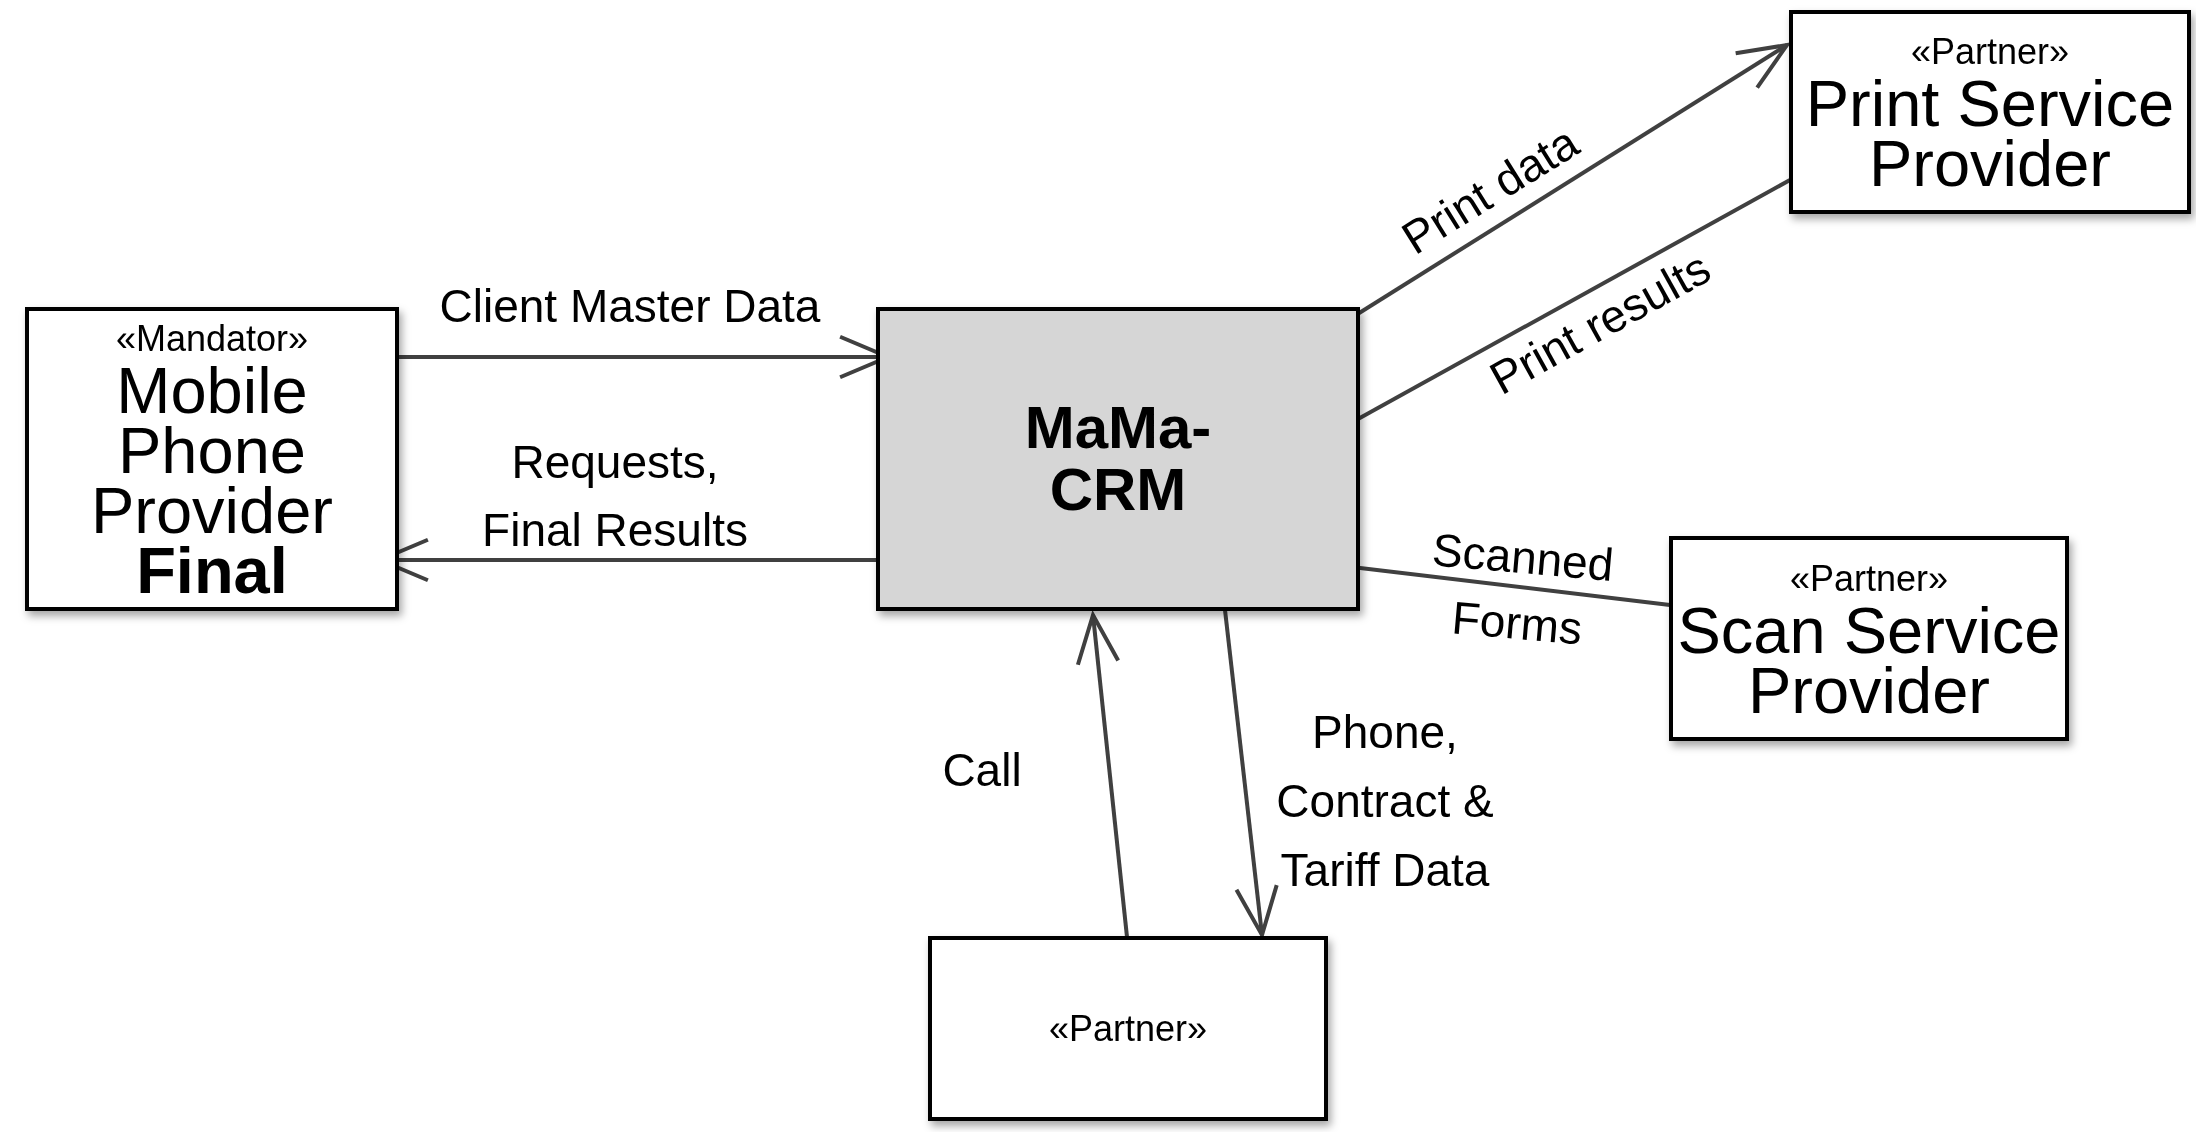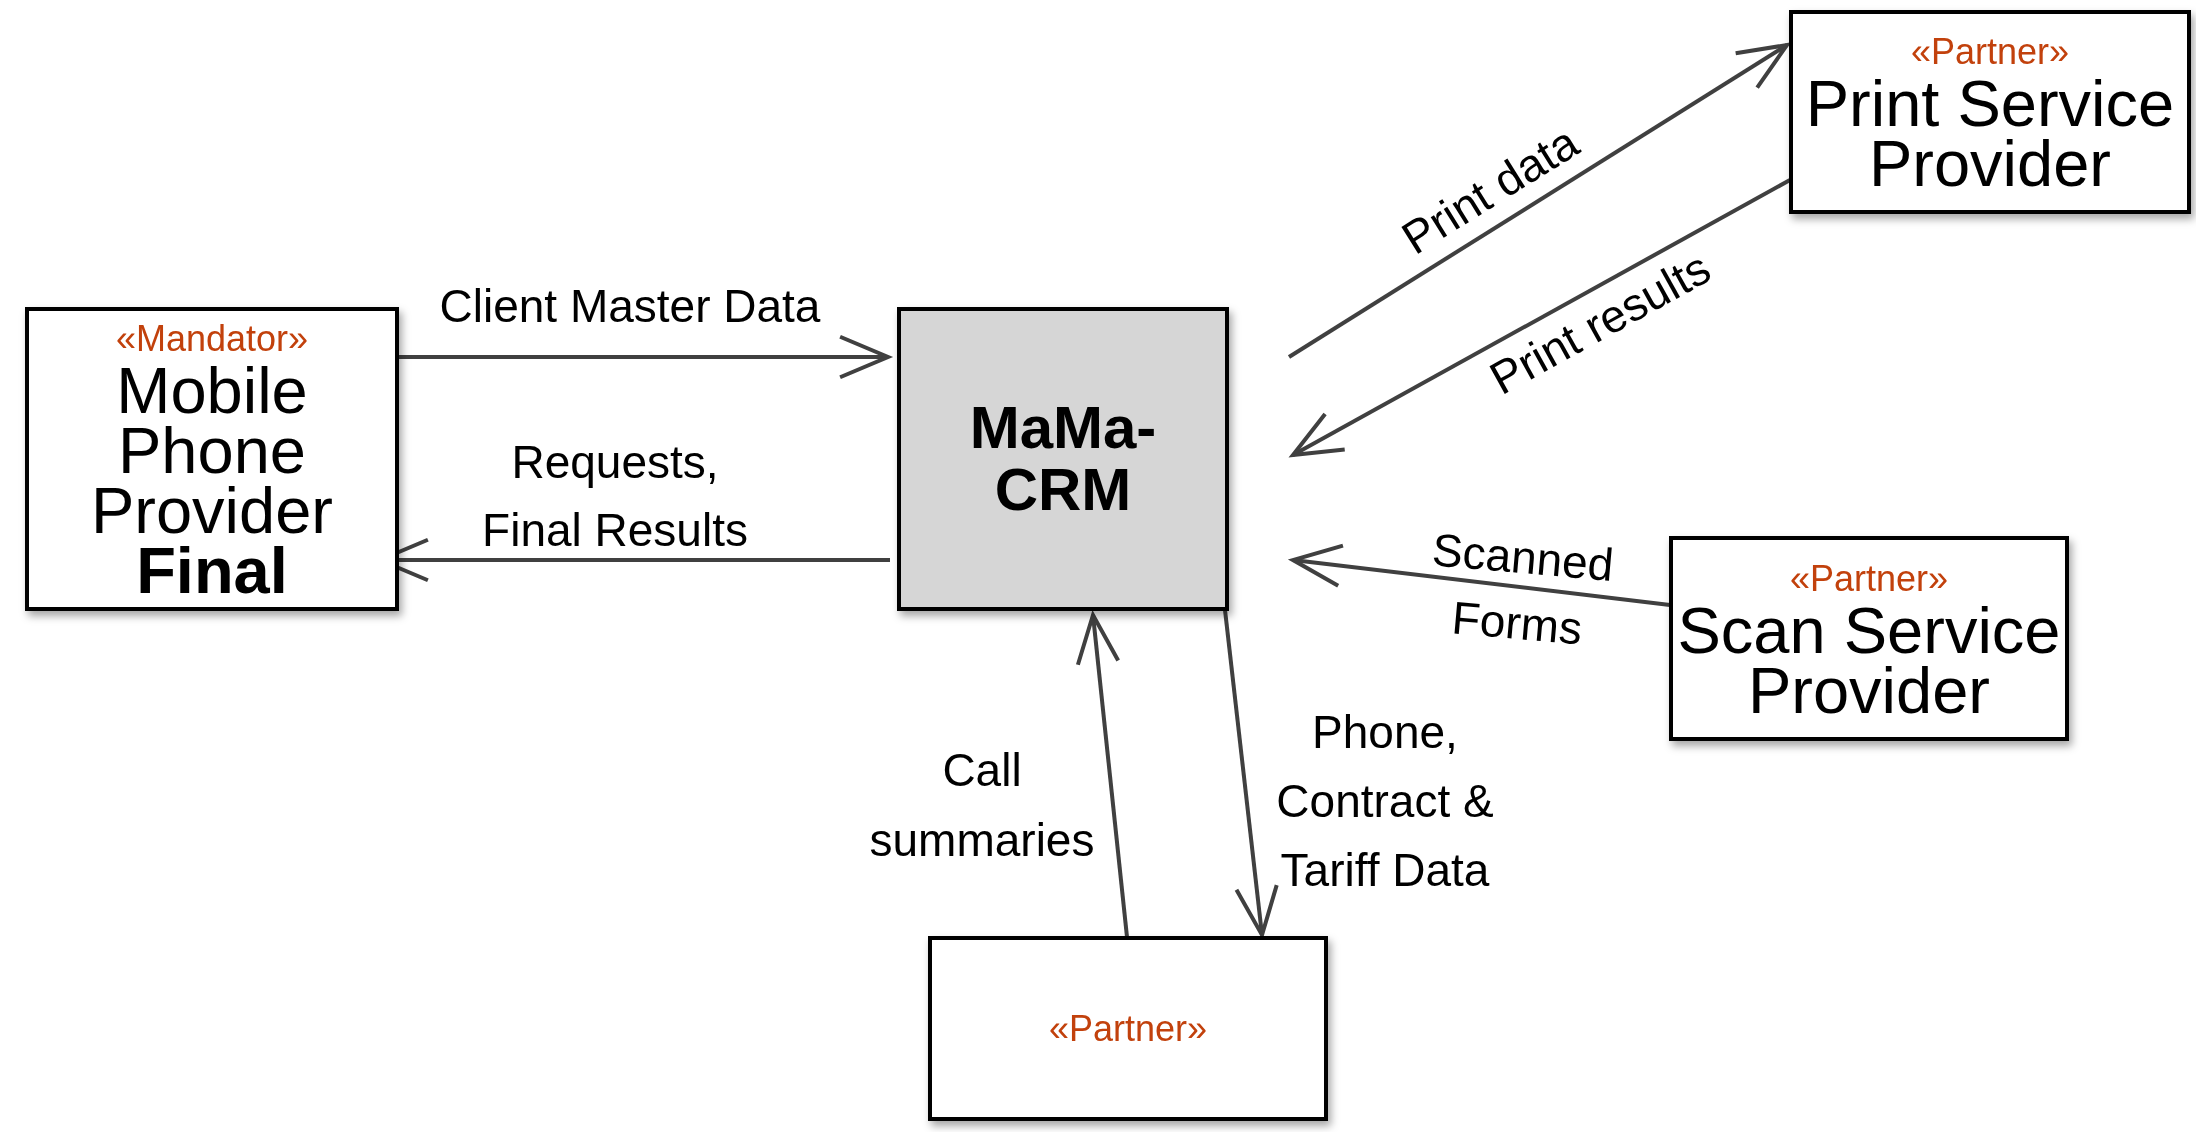--- a/index.html
+++ b/index.html
@@ -4,21 +4,21 @@
 <style>
   html, body { margin: 0; padding: 0; background: #ffffff; }
   body { width: 2196px; height: 1132px; position: relative; overflow: hidden;
          font-family: "Liberation Sans", sans-serif; color: #000; }
   svg#diagram { position: absolute; left: 0; top: 0; }
   .box { position: absolute; box-sizing: border-box; border: 4px solid #000;
          background: #ffffff; box-shadow: 3px 5px 8px rgba(0,0,0,0.35);
          display: flex; flex-direction: column; align-items: center; justify-content: center;
          text-align: center; }
   .box.central { background: #d6d6d6; }
-  .stereo { font-size: 36px; line-height: 44px; font-weight: normal; color: #c2410c; }
+  .stereo { font-size: 36px; line-height: 44px; font-weight: normal; color: #000000; }
   .name { font-size: 65px; line-height: 60px; }
   .name.bold { font-weight: bold; }
   .central-name { font-size: 60px; line-height: 62px; font-weight: bold; }
   .lbl { position: absolute; font-size: 46px; line-height: 60px; text-align: center;
          white-space: nowrap; color: #000; }
   .lbl span { display: block; }
 </style>
 </head>
 <body>
 
@@ -55,21 +55,21 @@
     </g>
 </svg>
 
 <div class="box" style="left:4px; top:307px; width:374px; height:304px;margin-left:21px;">
   <div class="stereo">«Mandator»</div>
   <div class="name">Mobile Phone</div>
   <div class="name">Provider</div>
   <div class="name bold">Final</div>
 </div>
 
-<div class="box central" style="left:897px; top:307px; width:332px; height:304px;align-items:center;">
+<div class="box central" style="left:876px; top:307px; width:484px; height:304px;align-items:center;">
   <div class="central-name">MaMa-</div>
   <div class="central-name">CRM</div>
 </div>
 
 <div class="box" style="left:1789px; top:10px; width:402px; height:204px;">
   <div class="stereo">«Partner»</div>
   <div class="name">Print Service</div>
   <div class="name">Provider</div>
 </div>
 
@@ -100,20 +100,19 @@
   <span>Print results</span>
 </div>
 
 <div class="lbl" style="left:1400px; top:524px; width:240px; line-height:66px; transform:rotate(5deg); transform-origin:center;">
   <span>Scanned</span>
   <span>Forms</span>
 </div>
 
 <div class="lbl" style="left:852px; top:735px; width:260px; line-height:70px;">
   <span>Call</span>
-  <span>summaries</span>
 </div>
 
 <div class="lbl" style="left:1240px; top:698px; width:290px; line-height:69px;text-align:center;">
   <span>Phone,</span>
   <span>Contract &amp;</span>
   <span>Tariff Data</span>
 </div>
 
 </body></html>

